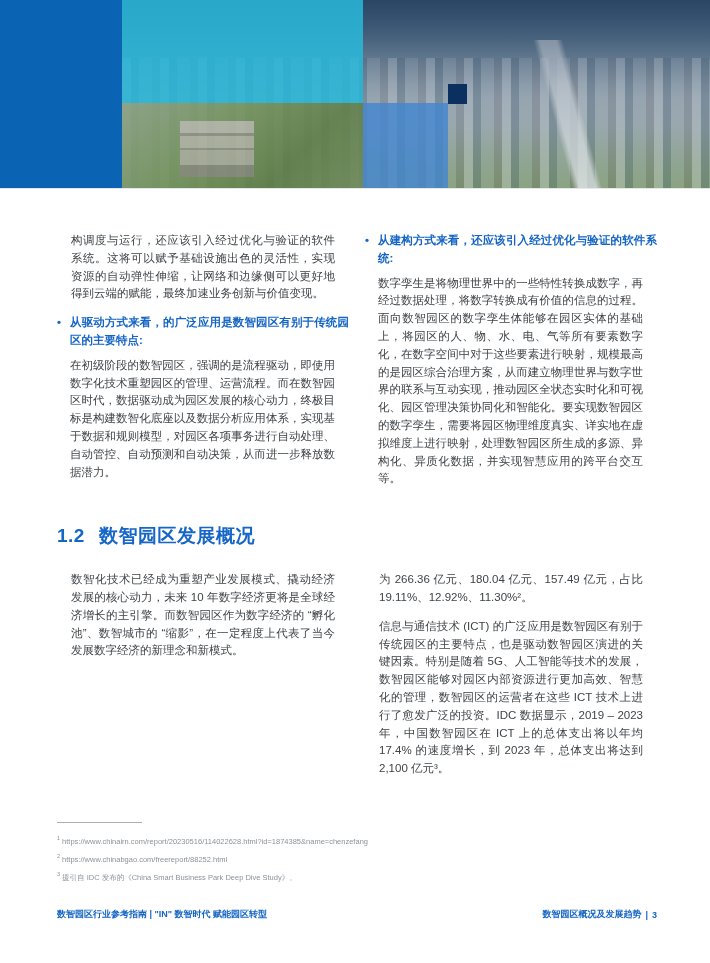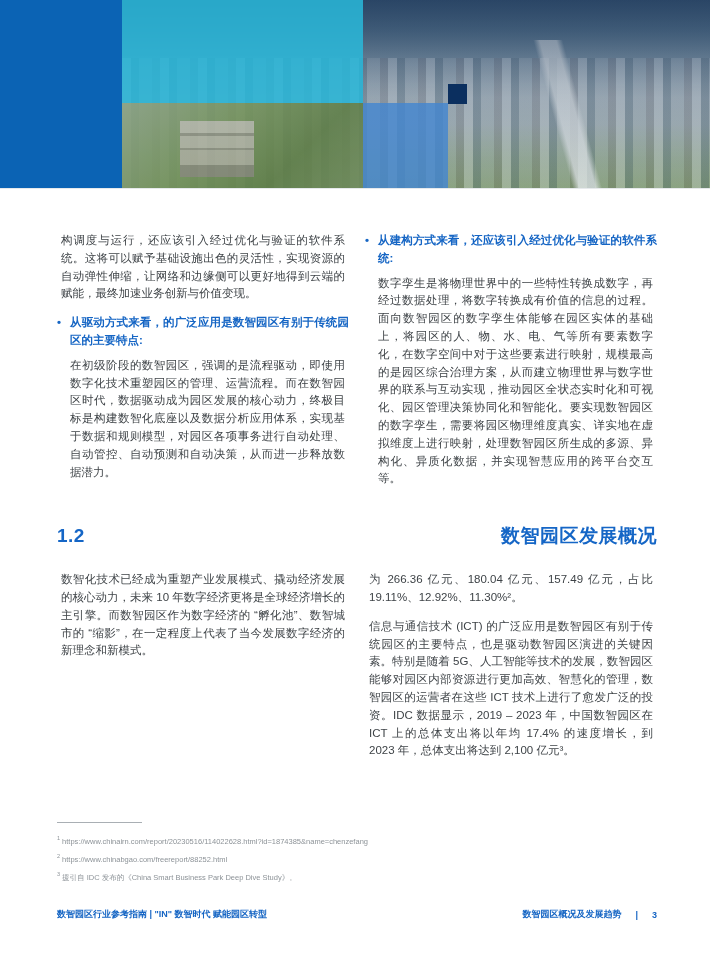--- a/index.html
+++ b/index.html
@@ -41,44 +41,44 @@
   .overlay-cyan  { position:absolute; left:0;   top:0;    width:241px; height:103px; background:rgba(38,178,212,.88); }
   .overlay-blue  { position:absolute; left:241px; top:103px; width:85px; height:85px; background:rgba(68,134,208,.82); }
   .overlay-navy  { position:absolute; left:326px; top:84px;  width:19px; height:20px; background:#0b2f5f; }
 
   
   .content { padding:0 53px 0 57px; }
   .cols { display:flex; gap:16px; }
   .cols-top { margin-top:43px; }
   .cols-section { margin-top:22px; }
   .col { width:292px; flex:none; font-size:11.5px; line-height:17.8px; color:#3e4347; text-align:justify; }
-  .col p { margin:0 4px 11px; }
+  .col p { margin:0 14px 11px; }
   .bullet-item { display:flex; margin:0 0 7px; }
   .bullet-marker { width:13px; flex:none; color:#1565c4; font-weight:bold; }
   .bullet-label { flex:1; color:#1565c4; font-weight:bold; }
   .bullet-body { margin-left:13px !important; }
 
   .section-heading {
     margin:24px 0 0; display:flex; align-items:baseline; gap:14px;
-    color:#1566c6; font-size:19px; font-weight:bold; letter-spacing:.5px;justify-content:space-between;
+    color:#1566c6; font-size:19px; font-weight:bold; letter-spacing:.5px;
   }
 
   
   .footnotes { position:absolute; left:57px; top:822px; width:560px; font-size:7.5px; line-height:14.5px; color:#8d9398; }
   .footnote-rule { width:85px; border-top:1px solid #a9afb4; margin-bottom:8px; }
   .fn-line { white-space:nowrap; }
   .fn-marker { vertical-align:super; font-size:5.5px; margin-right:2px; }
 
   
   footer {
     position:absolute; left:57px; right:53px; top:908px;
     display:flex; justify-content:space-between; align-items:center;
     font-size:9px; font-weight:bold; color:#1565c4;
   }
-  .footer-right { display:flex; gap:14px; align-items:center; }
+  .footer-right { display:flex; gap:4px; align-items:center; }
 </style>
 </head>
 <body>
 
 <div class="page">
 
   <header>
     <div class="hero-left"></div>
     <div class="hero-photo">
       <div class="photo-buildings"></div>

